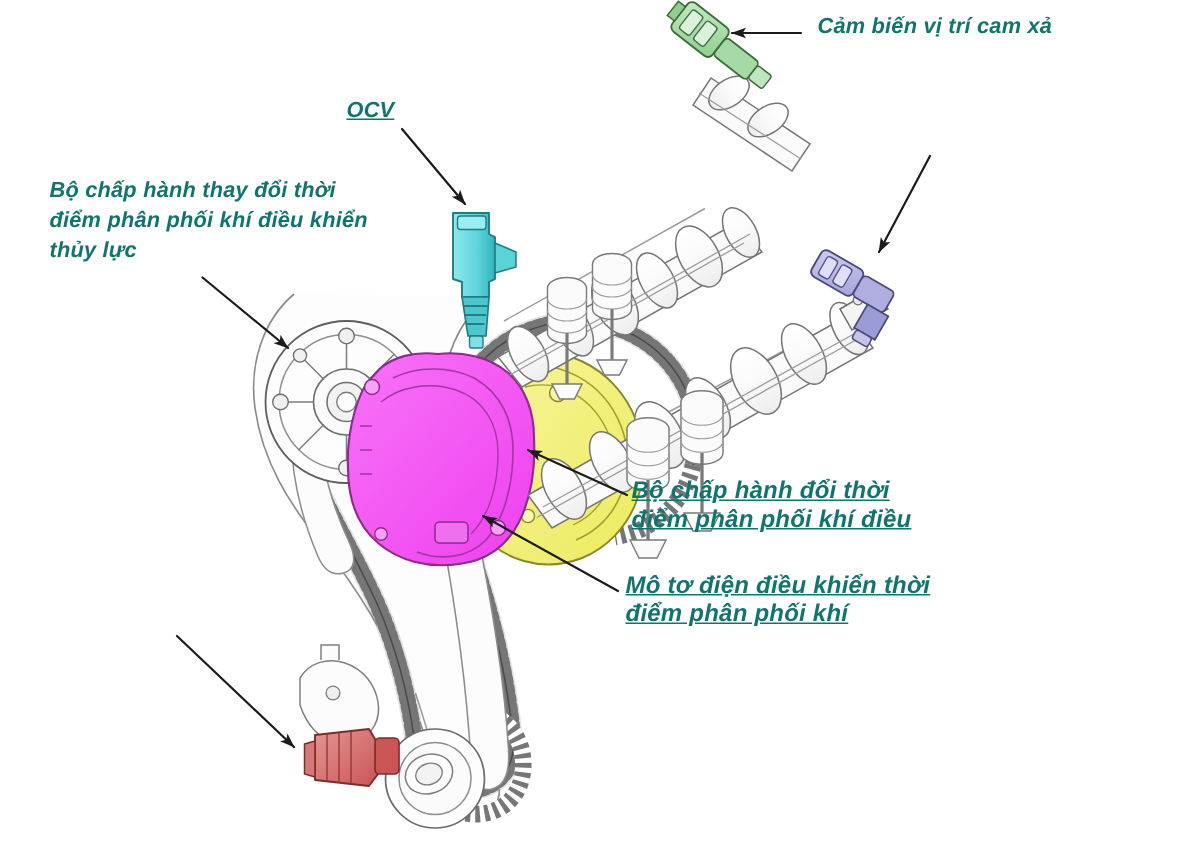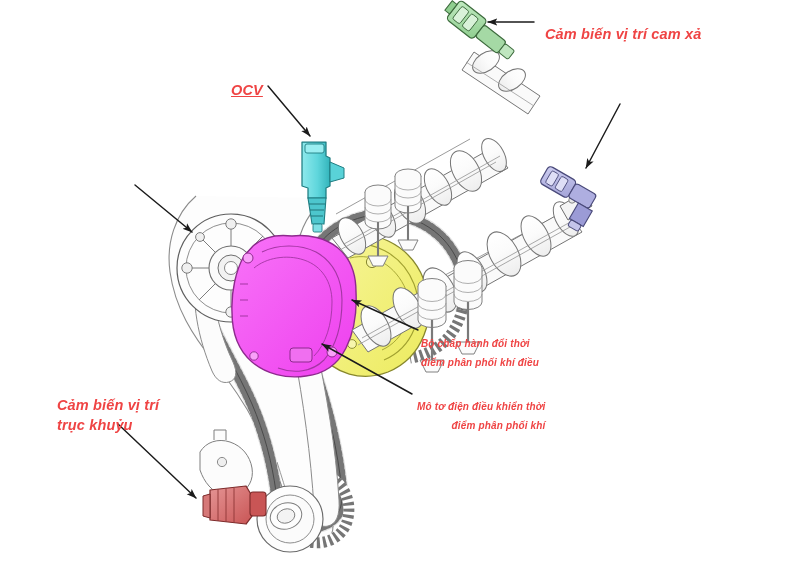--- a/index.html
+++ b/index.html
@@ -13,27 +13,26 @@
   #diagram-root{position:absolute;inset:0;}
   svg#scene{position:absolute;left:0;top:0;width:800px;height:577px;}
 
   .cal-label{
     position:absolute;
     font-family:"Liberation Sans", sans-serif;
     font-style:italic;
     font-weight:700;
     font-size:14.5px;
     line-height:20px;
-    color:#ef4444;
+    color:#0f766e;
     white-space:pre-line;
     letter-spacing:0.15px;
     user-select:none;
-    margin-top:16px;
   }
-  .cal-label.small{font-size:10px;line-height:19px;}
+  .cal-label.small{font-size:16px;line-height:19px;text-decoration:underline;}
 </style>
 </head>
 <body>
 
 <div id="diagram-root">
 
 <svg id="scene" viewBox="0 0 800 577">
   <defs>
     <marker id="arrowFilled" markerWidth="11" markerHeight="11" refX="9.4" refY="4" orient="auto" markerUnits="userSpaceOnUse">
       <path d="M0,0.4 L10,4 L0,7.6 L2.3,4 Z" fill="#1b1b1b"></path>
@@ -321,23 +320,24 @@
     <line x1="412" y1="394" x2="322" y2="344" marker-end="url(#arrowFilled)"></line>
     <line x1="118" y1="424" x2="196" y2="498" marker-end="url(#arrowFilled)"></line>
   </g>
 </svg>
 
 <div class="cal-label" style="left:545px;top:8px;">Cảm biến vị trí cam xả</div>
 
 
 <div class="cal-label" style="left:231px;top:64px;text-decoration:underline;">OCV</div>
 
+<div class="cal-label" style="left:33px;top:117px;">Bộ chấp hành thay đổi thời
+điểm phân phối khí điều khiển
+thủy lực</div>
 
 <div class="cal-label small" style="left:421px;top:318px;">Bộ chấp hành đổi thời
 điểm phân phối khí điều</div>
 
-<div class="cal-label small" style="left:417px;top:381px;text-align:right;">Mô tơ điện điều khiển thời
+<div class="cal-label small" style="left:417px;top:381px;">Mô tơ điện điều khiển thời
 điểm phân phối khí</div>
 
-<div class="cal-label" style="left:57px;top:379px;">Cảm biến vị trí
-trục khuỷu</div>
 
 </div>
 
 </body></html>

